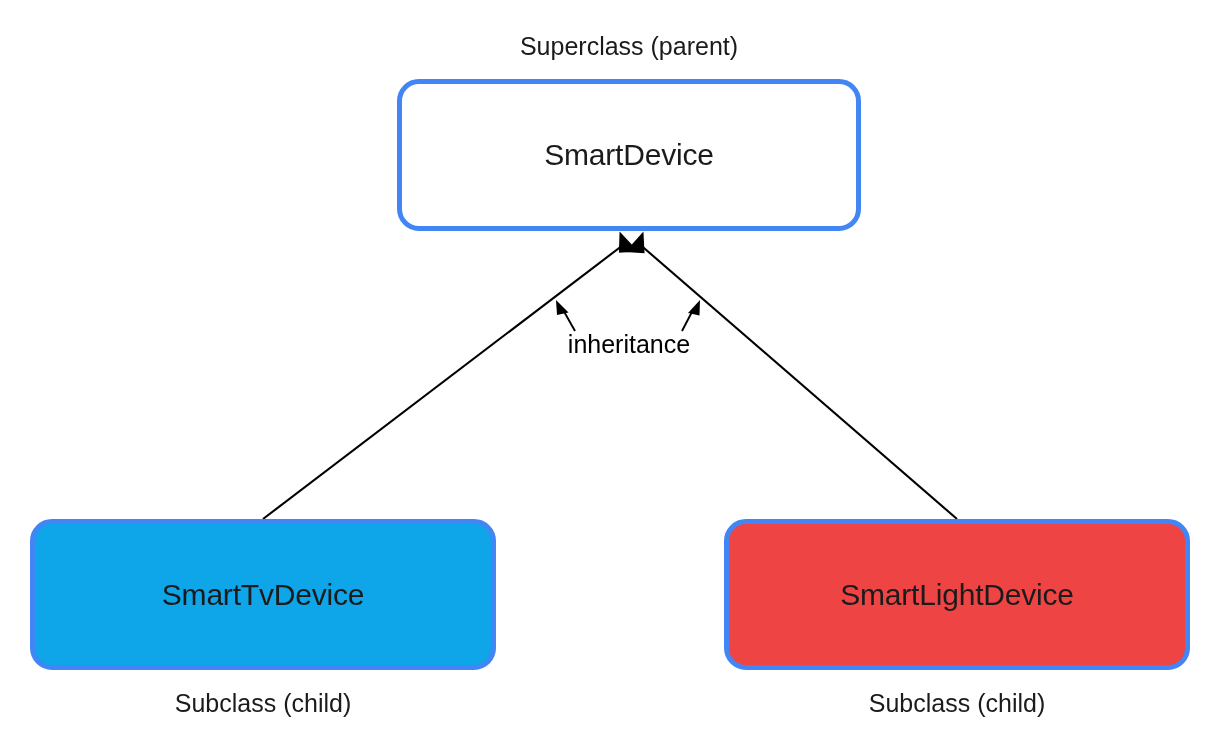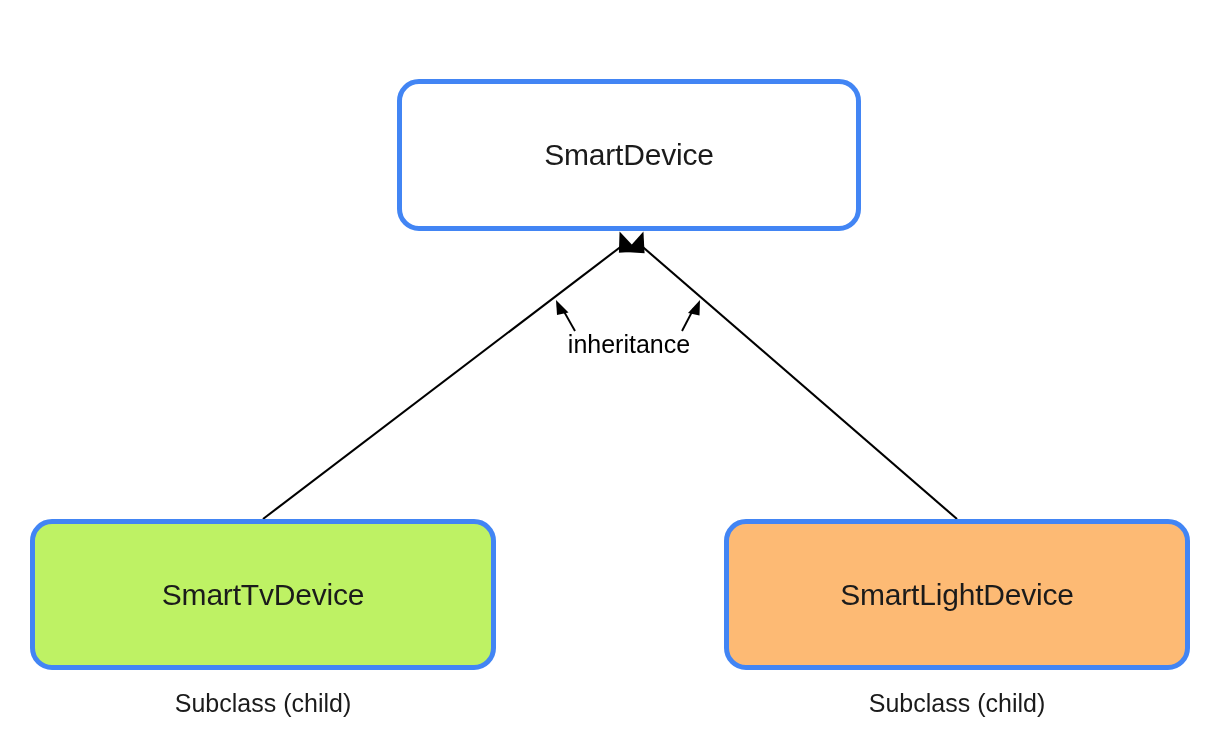--- a/index.html
+++ b/index.html
@@ -116,32 +116,33 @@
       <line x1="575" y1="331" x2="562" y2="308" stroke="#000000" stroke-width="1.9"></line>
       <polygon points="556,300 568.5,312.5 557,315" fill="#000000"></polygon>
     </g>
 
     <g>
       <line x1="682" y1="331" x2="694" y2="308" stroke="#000000" stroke-width="1.9"></line>
       <polygon points="700,300 688,313 699.5,315.5" fill="#000000"></polygon>
     </g>
   </svg>
 
+  <div class="caption" id="caption-superclass" style="color: rgb(27, 27, 27);">Superclass (parent)</div>
 
   <div class="class-box" id="box-superclass" style="border-color: rgb(66, 133, 244); background: rgb(255, 255, 255);">
     <span class="class-title" style="color: rgb(27, 27, 27);">SmartDevice</span>
   </div>
 
   <div class="caption" id="label-inheritance" style="color: #000000;">inheritance</div>
 
-  <div class="class-box" id="box-subclass-tv" style="border-color: rgb(66, 133, 244); background: #bef264; justify-content: center;">
+  <div class="class-box" id="box-subclass-tv" style="border-color: rgb(66, 133, 244); background: #0ea5e9; justify-content: center;">
     <span class="class-title" style="color: rgb(27, 27, 27);">SmartTvDevice</span>
   </div>
 
   <div class="caption" id="caption-subclass-tv" style="color: rgb(27, 27, 27);">Subclass (child)</div>
 
-  <div class="class-box" id="box-subclass-light" style="border-color: rgb(66, 133, 244); background: #fdba74;">
+  <div class="class-box" id="box-subclass-light" style="border-color: rgb(66, 133, 244); background: #ef4444;">
     <span class="class-title" style="color: rgb(27, 27, 27);">SmartLightDevice</span>
   </div>
 
   <div class="caption" id="caption-subclass-light" style="color: rgb(27, 27, 27);">Subclass (child)</div>
 
 </div>
 
 </body></html>

